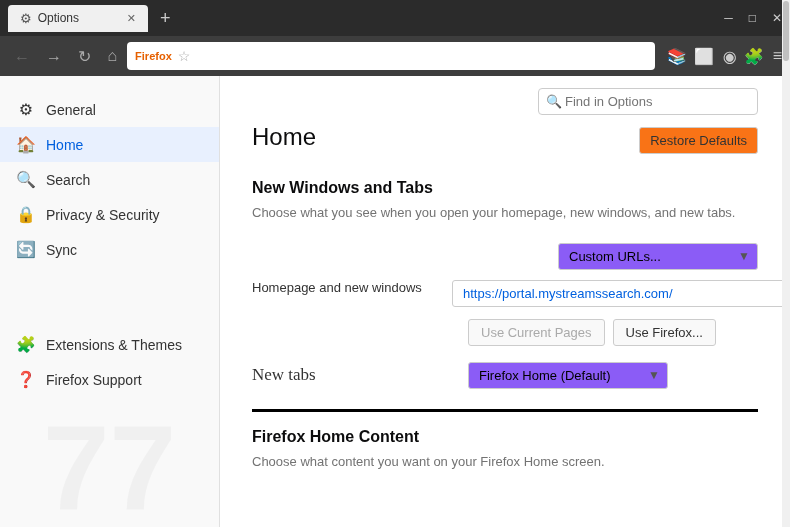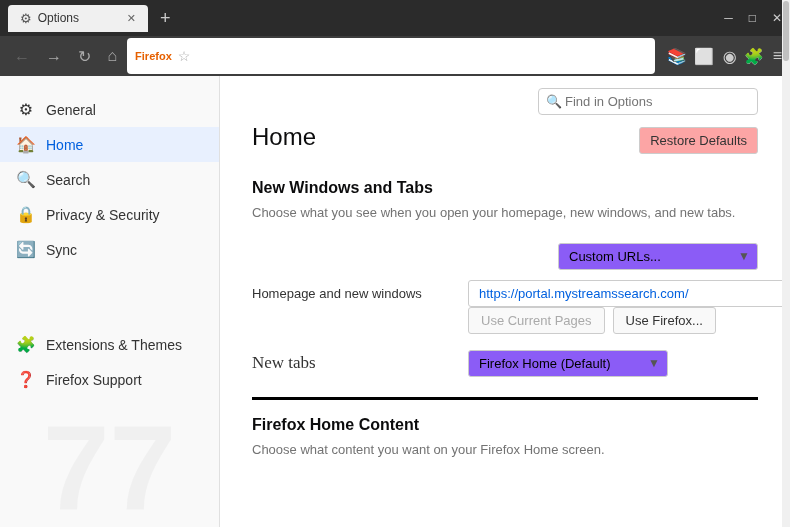--- a/index.html
+++ b/index.html
@@ -58,21 +58,21 @@
       cursor: pointer;
       border-radius: 3px;
     }
     .nav-btn.disabled { color: #666; }
     .address-bar-container {
       flex: 1;
       display: flex;
       align-items: center;
       background: #fff;
       border-radius: 4px;
-      height: 36px;
+      height: 28px;
       padding: 0 8px;
       gap: 6px;
     }
     .firefox-badge {
       font-size: 11px;
       color: #e66000;
       font-weight: bold;
     }
     .address-text { font-size: 13px; color: #333; flex: 1; }
     .star-icon { color: #aaa; font-size: 14px; }
@@ -172,21 +172,21 @@
       margin-bottom: 0;
       padding-bottom: 12px;
     }
 
     .restore-defaults-btn {
       float: right;
       margin-top: 4px;
       padding: 5px 10px;
       border: 1px solid #ccc;
       border-radius: 3px;
-      background: #fca5a5;
+      background: #f97316;
       font-size: 13px;
       cursor: pointer;
       color: #333;
     }
 
     .section-title {
       font-size: 16px;
       font-weight: 600;
       color: #0c0c0d;
       margin-bottom: 6px;
@@ -194,22 +194,21 @@
     }
     .section-desc {
       font-size: 13px;
       color: #737373;
       margin-bottom: 20px;
       line-height: 1.5;
     }
 
     .form-row {
       display: flex;
-      align-items: center;
-      gap: 16px;
+      margin-bottom: 12px;
     }
     .form-label {
       width: 200px;
       font-size: 13px;
       color: #333;
       flex-shrink: 0;
     }
 
     .select-wrapper {
       position: relative;

